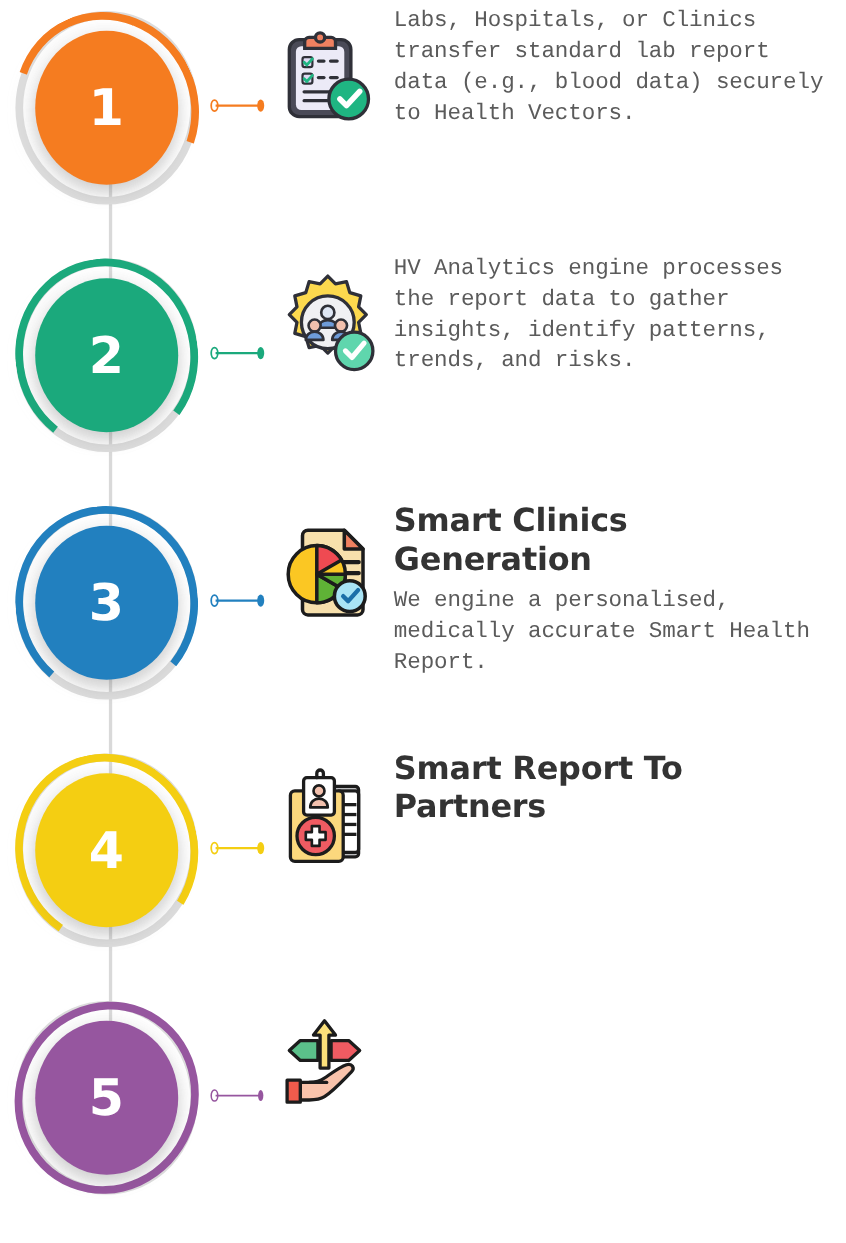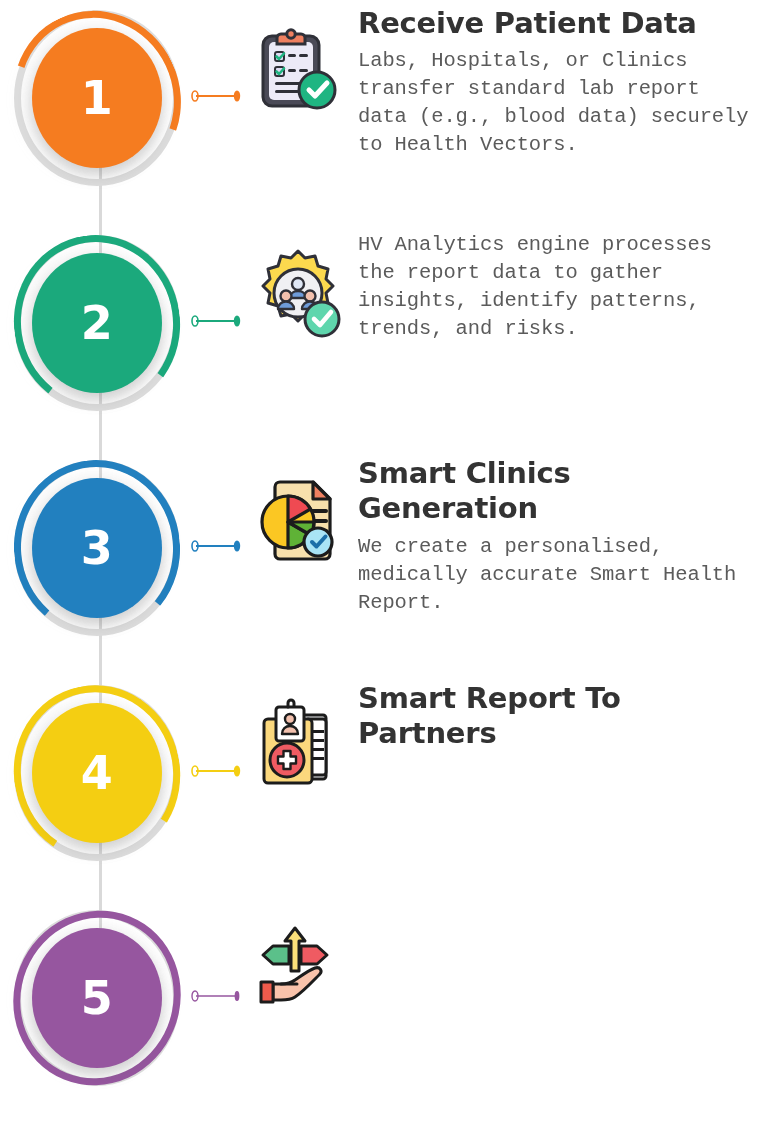--- a/index.html
+++ b/index.html
@@ -191,21 +191,20 @@
         <rect x="33" y="47" width="8" height="3" rx="1.5" fill="#2f3038"></rect>
         <rect x="44" y="47" width="9" height="3" rx="1.5" fill="#2f3038"></rect>
         <rect x="20" y="60" width="33" height="3" rx="1.5" fill="#2f3038"></rect>
         <rect x="20" y="68" width="24" height="3" rx="1.5" fill="#2f3038"></rect>
         <circle cx="62" cy="68" r="18" fill="#1fb582" stroke="#2f3038" stroke-width="3"></circle>
         <path d="M54 68l6 6 12-13" fill="none" stroke="#ffffff" stroke-width="5" stroke-linecap="round" stroke-linejoin="round"></path>
       </svg>
     </div>
 
     <div class="text-col">
-      <h2 class="step-title">Receive Patient Data</h2>
       <p class="step-desc">Labs, Hospitals, or Clinics transfer standard lab report data (e.g., blood data) securely to Health Vectors.</p>
     </div>
   </div>
 
   <div class="step" style="top:225px;">
     <div class="badge">
       <div class="badge-shadow"></div>
       <div class="ring-outer"></div>
       <div class="ring-arc" style="border-top-color:#1ba97c;border-right-color:#1ba97c;border-left-color:#1ba97c;transform:rotate(-8deg);"></div>
       <div class="disc" style="background:#1ba97c;">
@@ -268,21 +267,21 @@
         <path d="M36 50V24a26 26 0 0 1 22.5 13z" fill="#ef4a52" stroke="#1c1c1c" stroke-width="3.2" stroke-linejoin="round"></path>
         <path d="M36 50l22.5 13A26 26 0 0 1 36 76z" fill="#5fb236" stroke="#1c1c1c" stroke-width="3.2" stroke-linejoin="round"></path>
         <path d="M36 50h26a26 26 0 0 1-3.5 13z" fill="#5fb236" stroke="#1c1c1c" stroke-width="3.2" stroke-linejoin="round"></path>
         <circle cx="66" cy="70" r="14" fill="#a9e4f5" stroke="#1c1c1c" stroke-width="3.2"></circle>
         <path d="M60 70l4.5 4.5 9-10" fill="none" stroke="#1c6fa8" stroke-width="4" stroke-linecap="round" stroke-linejoin="round"></path>
       </svg>
     </div>
 
     <div class="text-col">
       <h2 class="step-title">Smart Clinics Generation</h2>
-      <p class="step-desc">We create a personalised, medically accurate Smart Health Report.</p>
+      <p class="step-desc">We engine a personalised, medically accurate Smart Health Report.</p>
     </div>
   </div>
 
   <div class="step" style="top:675px;">
     <div class="badge">
       <div class="badge-shadow"></div>
       <div class="ring-outer"></div>
       <div class="ring-arc" style="border-top-color:#f4ce12;border-right-color:#f4ce12;border-left-color:#f4ce12;transform:rotate(-12deg);"></div>
       <div class="disc" style="background:#f4ce12;">
         <span class="disc-num">4</span>

